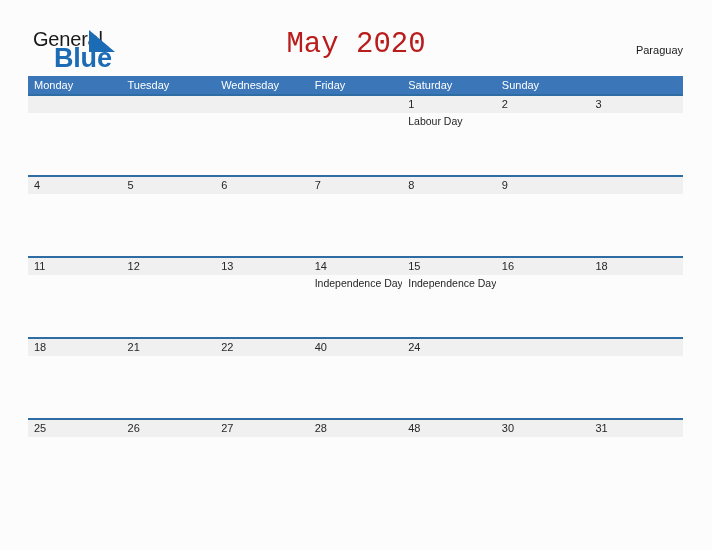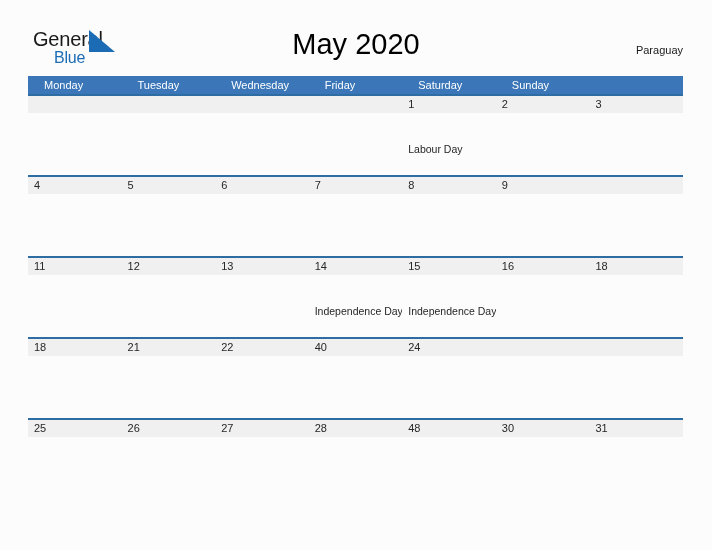--- a/index.html
+++ b/index.html
@@ -43,44 +43,46 @@
     font-size: 20px;
     color: #1a1a1a;
     letter-spacing: -0.2px;
     line-height: 22px;
     white-space: nowrap;
   }
   .logo-blue {
     position: absolute;
     left: 21px;
     top: 19px;
-    font-size: 16px;
+    font-size: 27px;
     color: #1b6cb5;
     letter-spacing: -0.2px;
     line-height: 22px;
     white-space: nowrap;
+    font-weight: bold;
   }
   .logo-flag {
     position: absolute;
     left: 56px;
     top: 2px;
     width: 30px;
     height: 24px;
   }
   .logo-flag svg { display: block; }
 
   .cal-title {
     position: absolute;
     left: 0;
     top: 28px;
     width: 712px;
     text-align: center;
     font-size: 29px;
-    color: #000000;
+    color: #b91c1c;
     letter-spacing: 0px;
+    font-family: Liberation Mono, monospace;
   }
 
   .cal-country {
     position: absolute;
     right: 29px;
     top: 44px;
     font-size: 11px;
     color: #1a1a1a;
   }
 
@@ -94,21 +96,21 @@
 
   .weekday-row {
     display: flex;
     width: 655px;
     height: 18px;
     background: #3a76b8;
   }
   .weekday {
     width: 93.571px;
     box-sizing: border-box;
-    padding-left: 16px;
+    padding-left: 6px;
     font-size: 11px;
     color: #ffffff;
     line-height: 18px;
     white-space: nowrap;
     overflow: hidden;
   }
 
   .week {
     width: 655px;
     height: 81px;
@@ -143,21 +145,20 @@
     white-space: nowrap;
     overflow: hidden;
   }
 
   .event-cell {
     width: 93.571px;
     box-sizing: border-box;
     padding-left: 6px;
     padding-top: 2px;
     overflow: hidden;
-    margin-top: 28px;
   }
   .event-text {
     font-size: 10.5px;
     color: #262626;
     line-height: 13px;
     white-space: nowrap;
   }
 </style>
 </head>
 <body>

